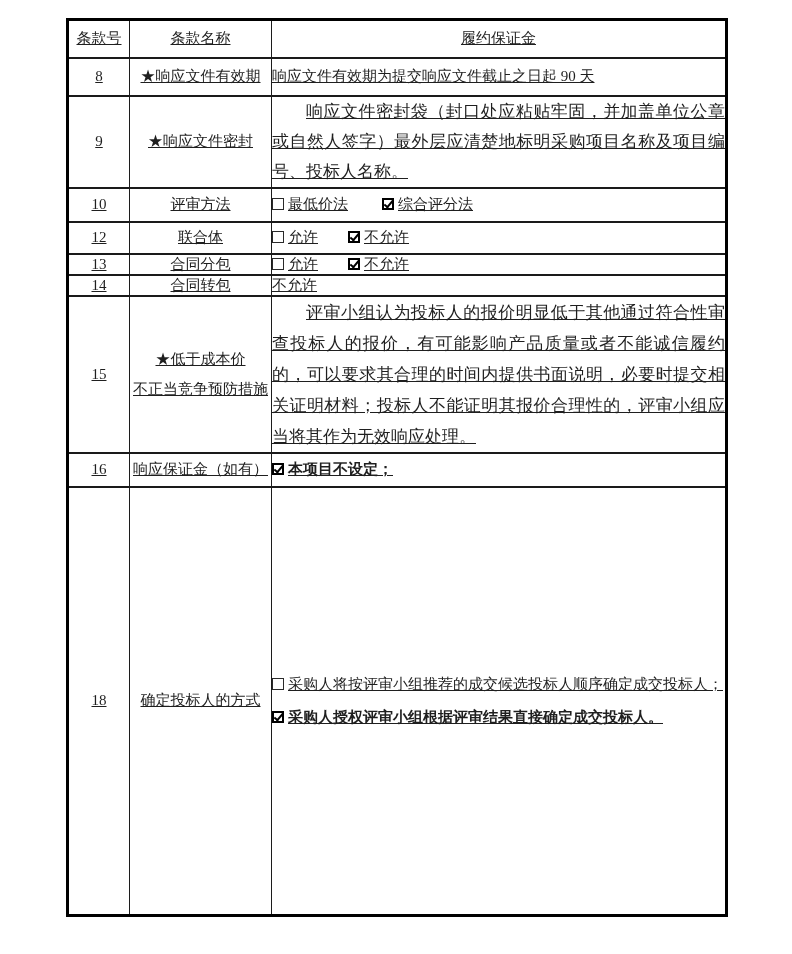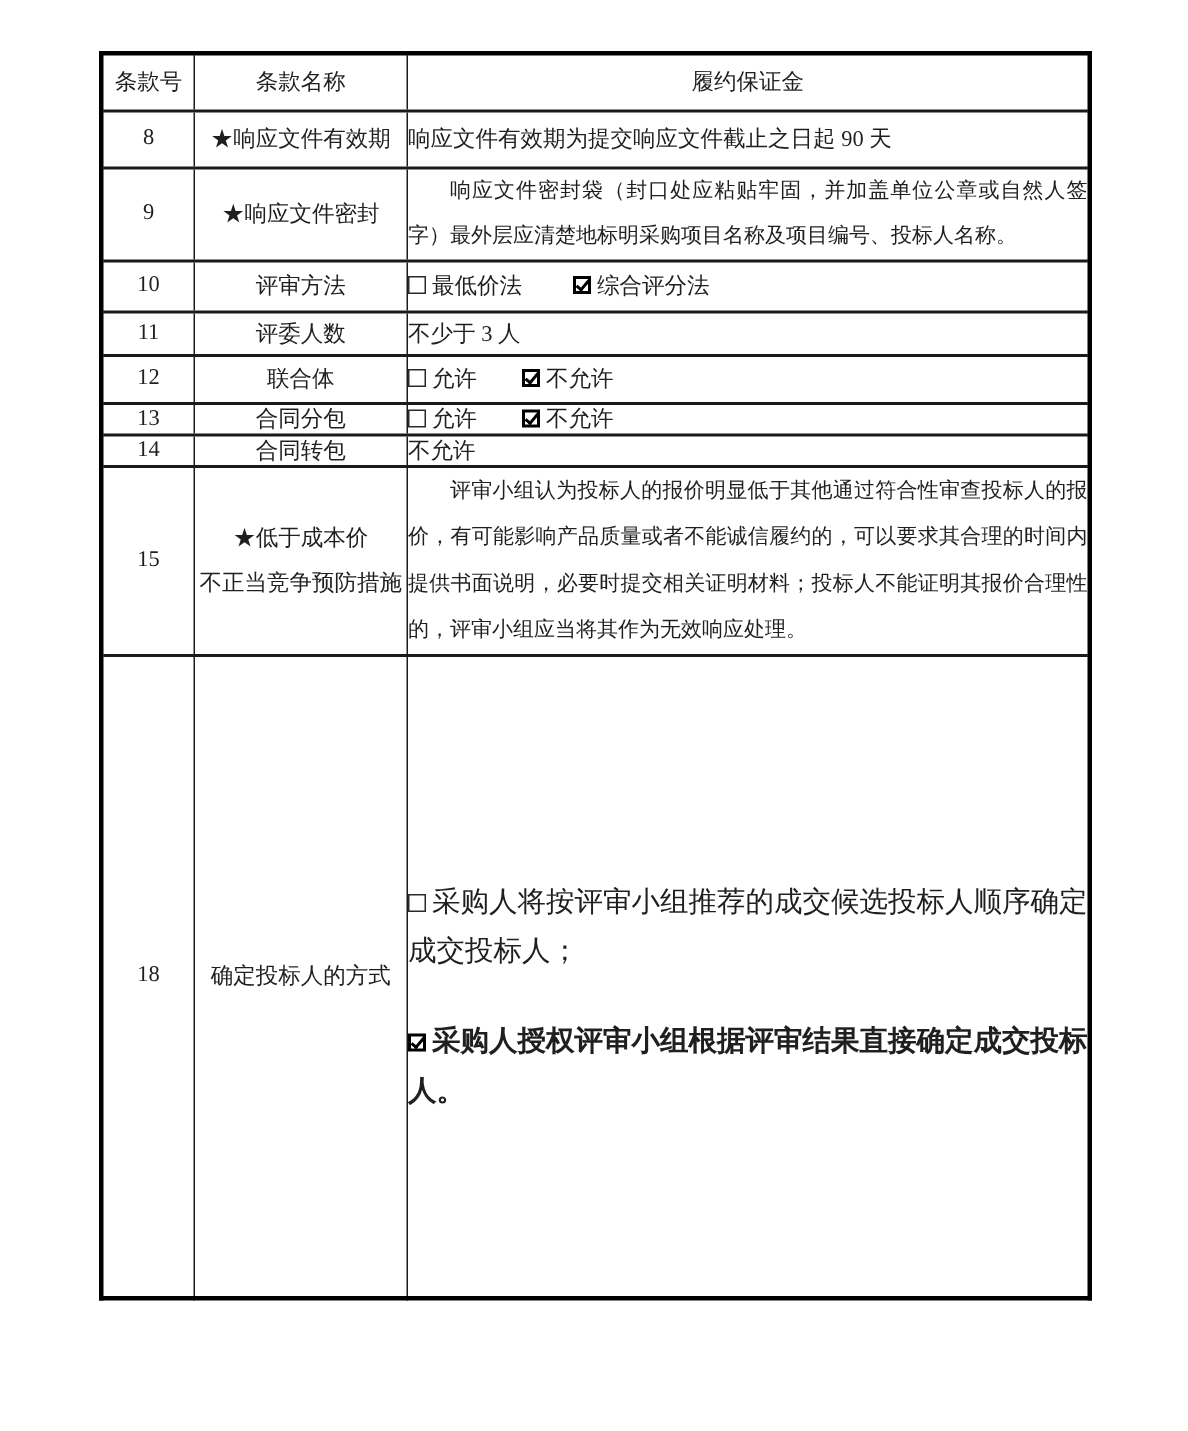--- a/index.html
+++ b/index.html
@@ -12,25 +12,26 @@
     width: 792px;
     height: 954px;
     background: #ffffff;
     font-family: "Liberation Serif", "DejaVu Serif", serif;
     color: #1f1f1f;
     overflow: hidden;
   }
   table.clauses {
     position: absolute;
     left: 66px;
-    top: 34px;
+    top: 18px;
     width: 659px;
     border-collapse: collapse;
     table-layout: fixed;
     border: 3px solid #000000;
+    text-decoration: underline;
   }
   table.clauses col.c1 { width: 62px; }
   table.clauses col.c2 { width: 142px; }
   table.clauses col.c3 { width: 455px; }
   table.clauses th,
   table.clauses td {
     border-left: 1px solid #1c1c1c;
     border-right: 1px solid #1c1c1c;
     border-top: 2px solid #1a1a1a;
     border-bottom: 2px solid #1a1a1a;
@@ -51,30 +52,30 @@
   tr.h-r15 { height: 124px; }
   tr.h-r16 { height: 34px; }
   tr.h-r17 { height: 27px; }
   tr.h-r18 { height: 429px; }
   .c-center { text-align: center; }
   .c-desc   { text-align: left; padding: 2px 10px; }
   .para {
     margin: 0;
     text-align: justify;
     text-indent: 2em;
-    font-size: 14px;
+    font-size: 17px;
     line-height: 30px;
   }
   .para-tall { line-height: 31px; }
   .name-2line { line-height: 30px; margin-top: 43px; }
   .bold { font-weight: bold; }
   .opt { white-space: nowrap; }
   .gap-sm { margin-right: 34px; }
   .gap-lg { margin-right: 30px; }
-  .opt-block { display: block; line-height: 33px; font-size: 19px; margin-top: 27px; }
+  .opt-block { display: block; line-height: 33px; font-size: 15px; }
   
   .cb {
     display: inline-block;
     width: 12px;
     height: 12px;
     border: 1px solid #2a2a2a;
     margin-right: 4px;
     vertical-align: -1px;
     position: relative;
     box-sizing: border-box;
@@ -126,25 +127,20 @@
     </tr>
 
     <tr class="h-r10">
       <td class="c-center">10</td>
       <td class="c-center">评审方法</td>
       <td class="c-desc">
         <span class="opt gap-sm"><span class="cb"></span><span>最低价法</span></span><span class="opt"><span class="cb checked"></span><span>综合评分法</span></span>
       </td>
     </tr>
 
-    <tr class="h-r11">
-      <td class="c-center">11</td>
-      <td class="c-center">评委人数</td>
-      <td class="c-desc">不少于 3 人</td>
-    </tr>
 
     <tr class="h-r12">
       <td class="c-center">12</td>
       <td class="c-center">联合体</td>
       <td class="c-desc">
         <span class="opt gap-lg"><span class="cb"></span><span>允许</span></span><span class="opt"><span class="cb checked"></span><span>不允许</span></span>
       </td>
     </tr>
 
     <tr class="h-r13">
@@ -165,20 +161,27 @@
       <td class="c-center">15</td>
       <td class="c-center name-2line">
         <div>★低于成本价</div>
         <div>不正当竞争预防措施</div>
       </td>
       <td class="c-desc">
         <p class="para para-tall">评审小组认为投标人的报价明显低于其他通过符合性审查投标人的报价，有可能影响产品质量或者不能诚信履约的，可以要求其合理的时间内提供书面说明，必要时提交相关证明材料；投标人不能证明其报价合理性的，评审小组应当将其作为无效响应处理。</p>
       </td>
     </tr>
 
+    <tr class="h-r16">
+      <td class="c-center">16</td>
+      <td class="c-center">响应保证金（如有）</td>
+      <td class="c-desc">
+        <span class="opt bold"><span class="cb checked"></span><span>本项目不设定；</span></span>
+      </td>
+    </tr>
 
 
     <tr class="h-r18">
       <td class="c-center">18</td>
       <td class="c-center">确定投标人的方式</td>
       <td class="c-desc">
         <span class="opt-block"><span class="cb"></span><span>采购人将按评审小组推荐的成交候选投标人顺序确定成交投标人；</span></span>
         <span class="opt-block bold"><span class="cb checked"></span><span>采购人授权评审小组根据评审结果直接确定成交投标人。</span></span>
       </td>
     </tr>

